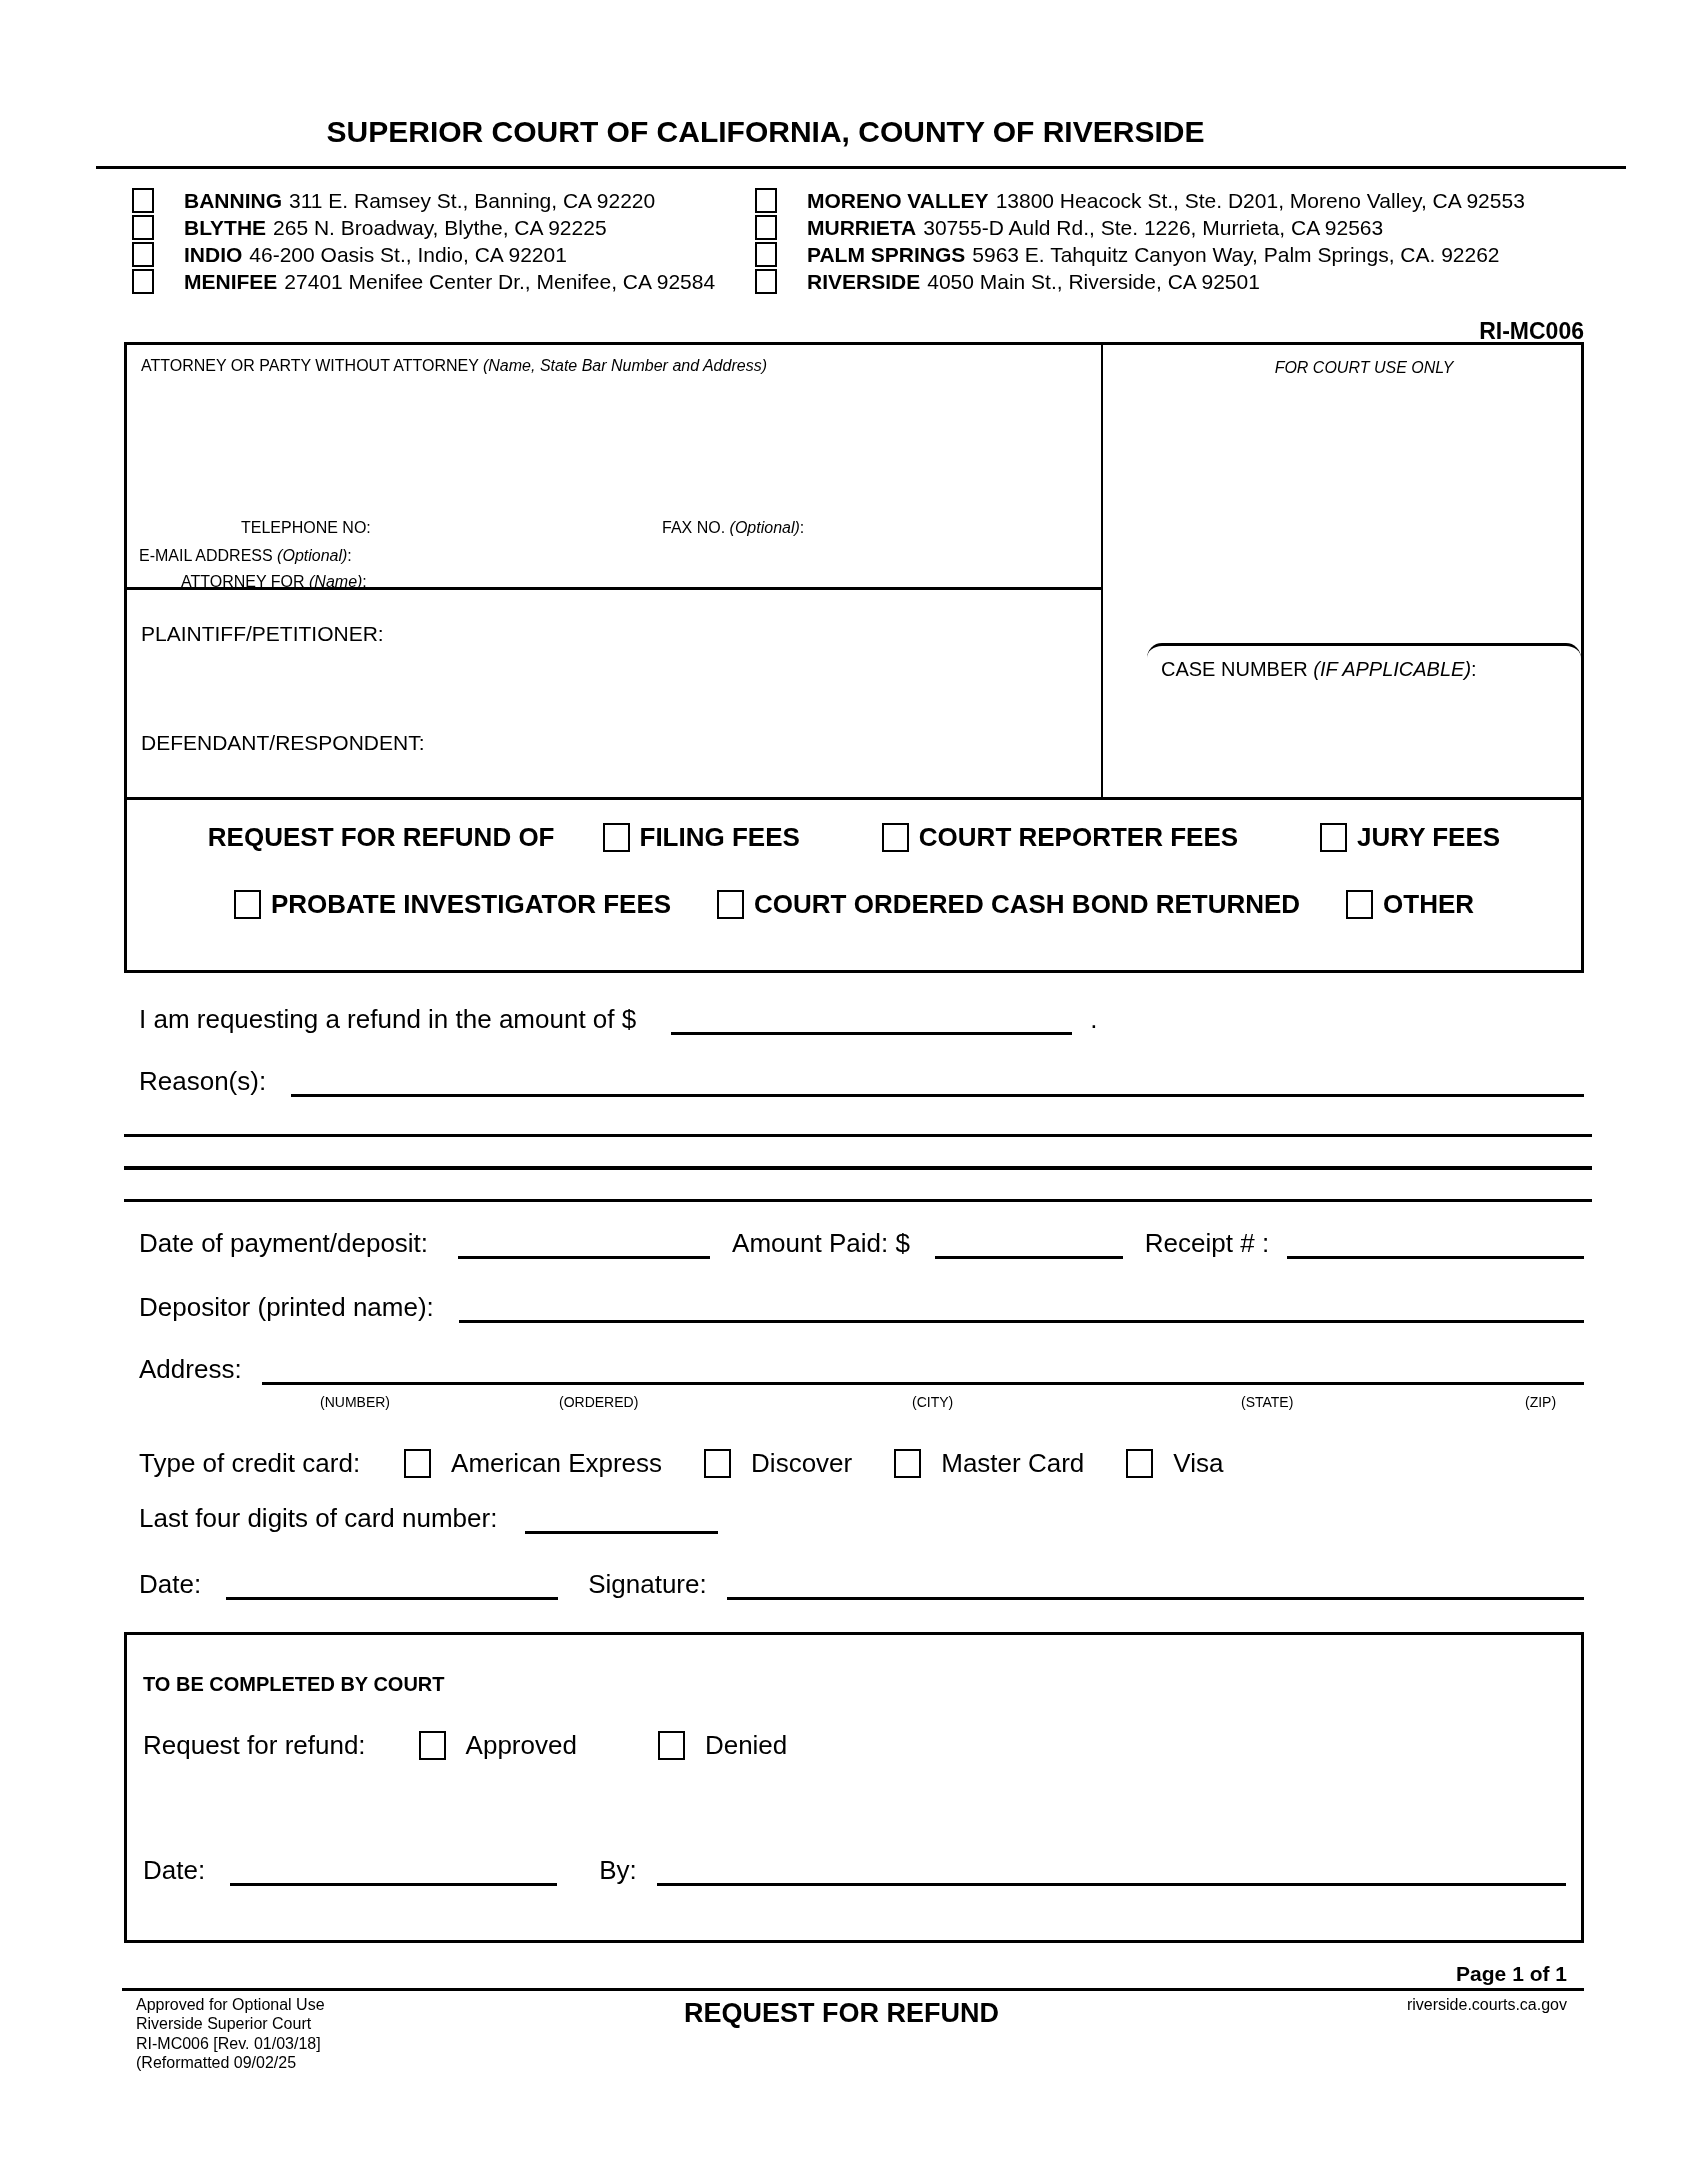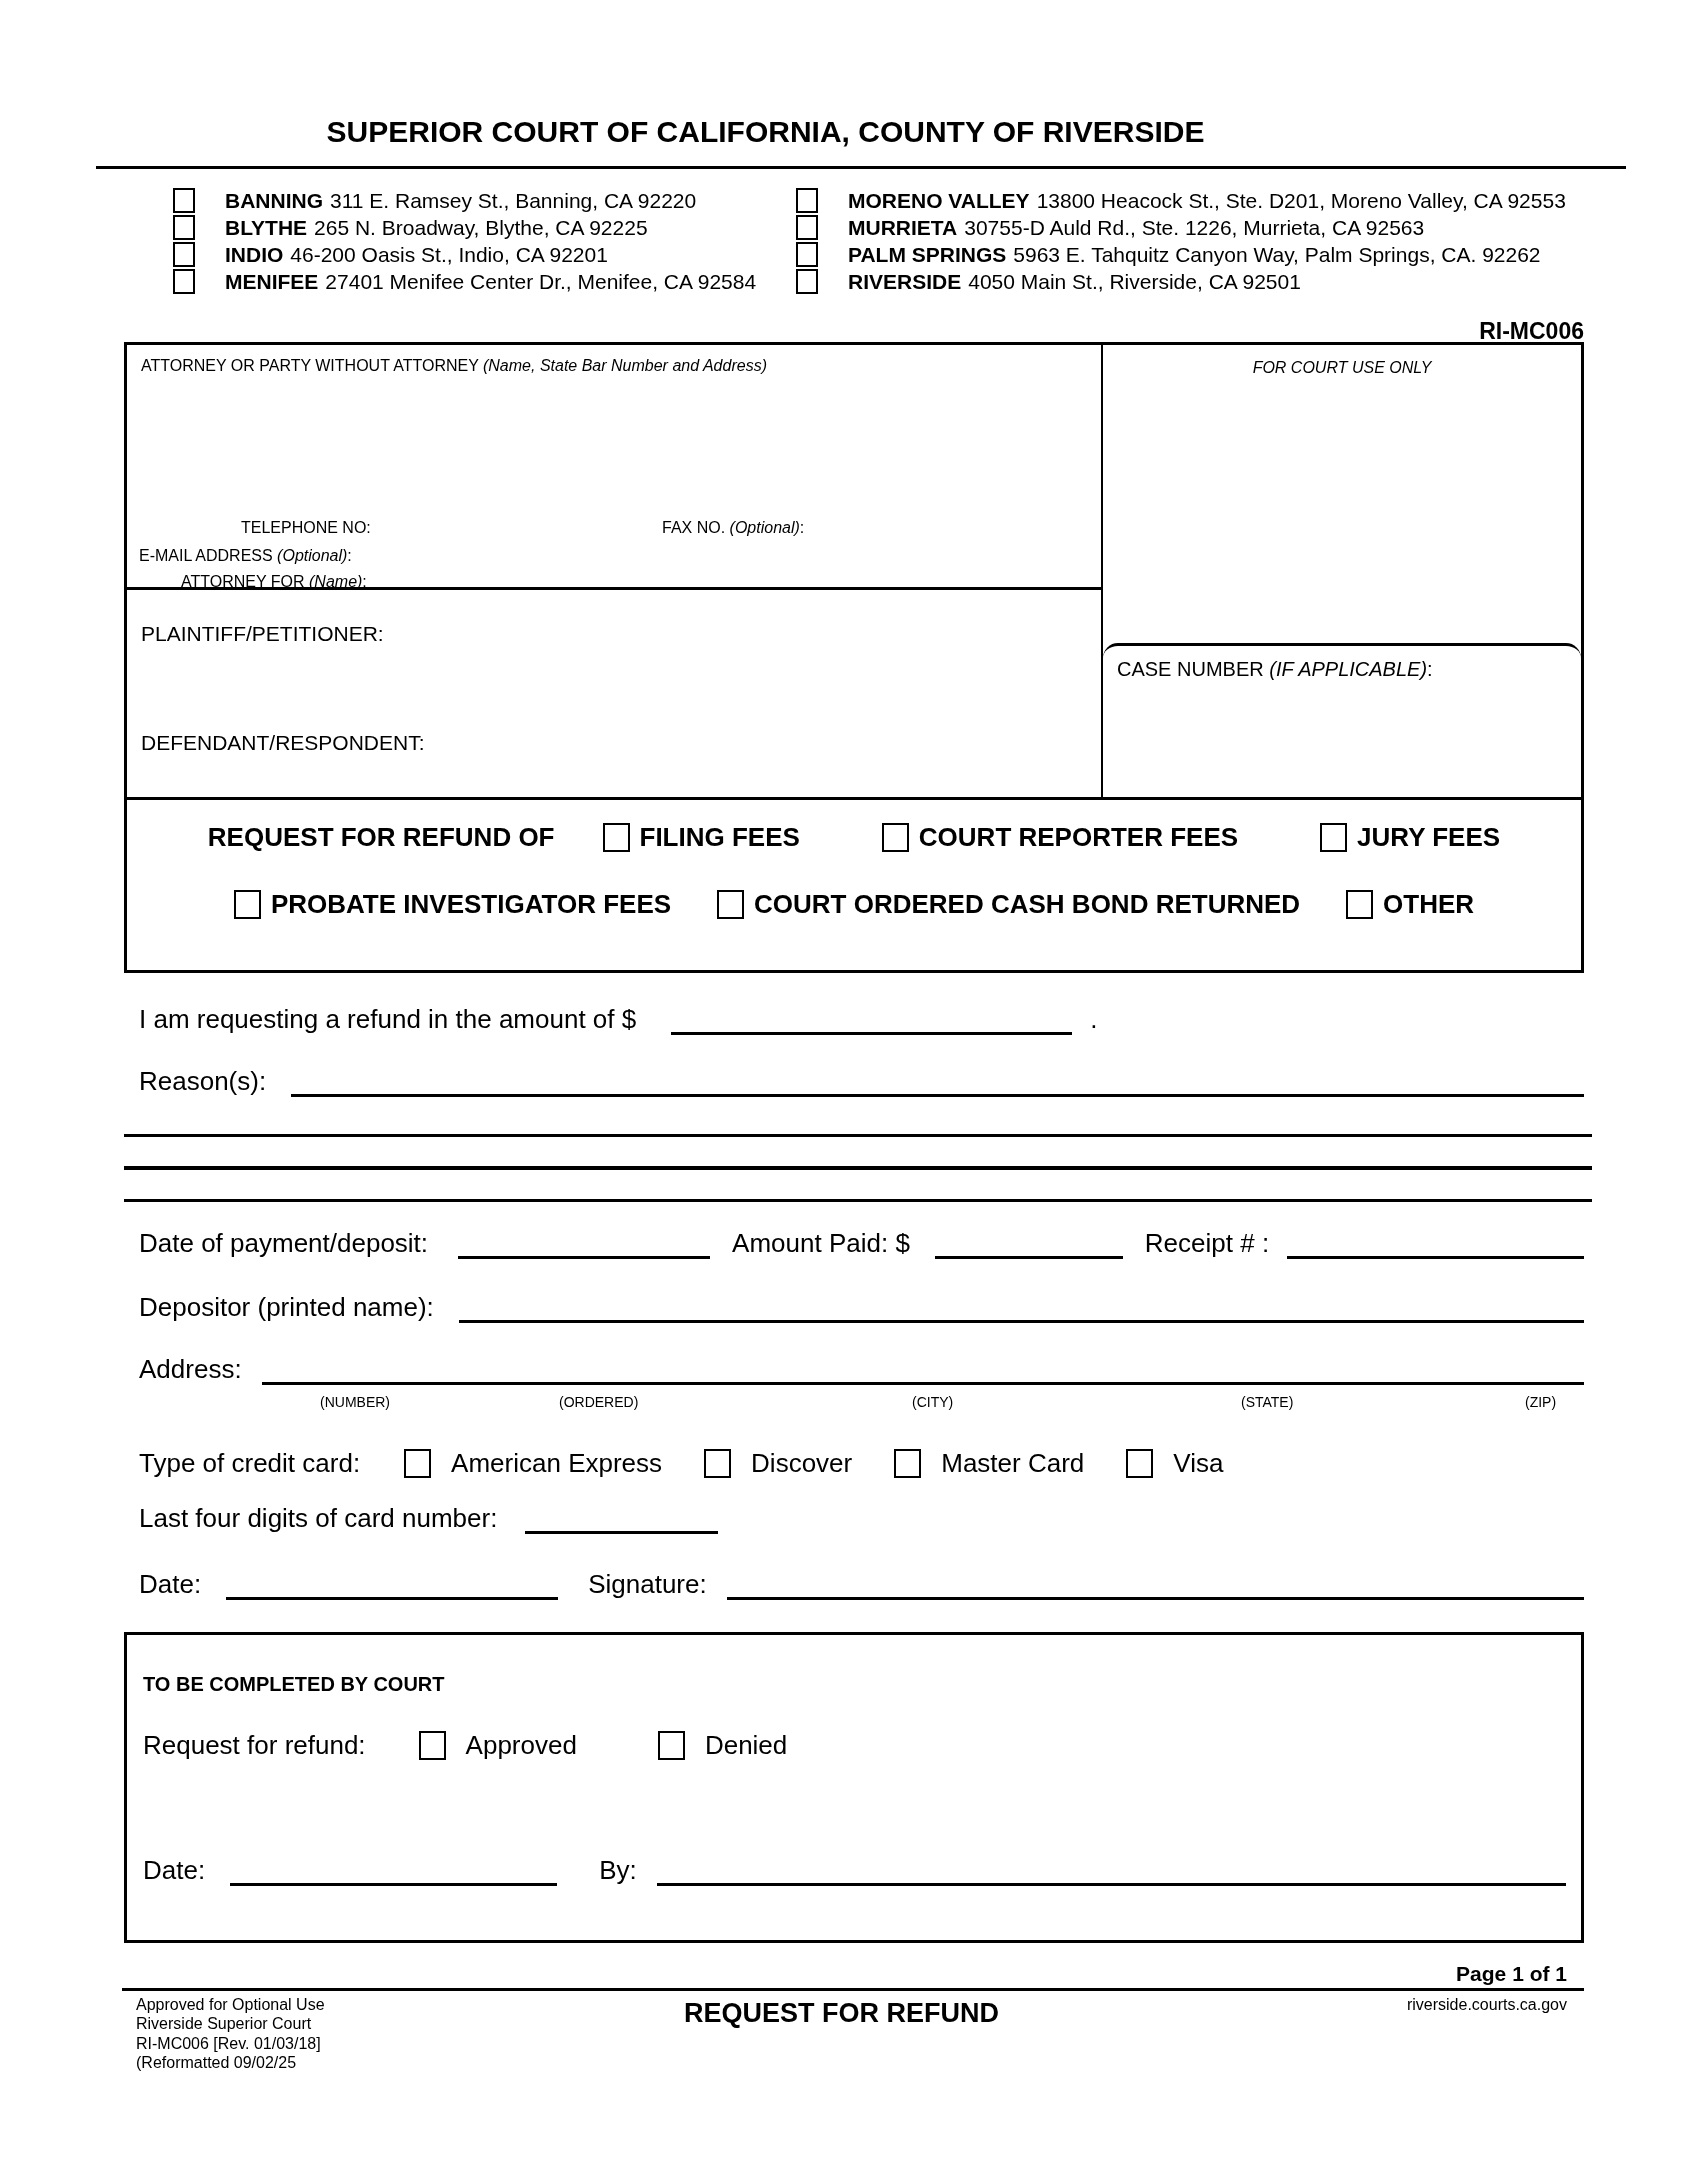--- a/index.html
+++ b/index.html
@@ -9,27 +9,27 @@
   .b{font-weight:bold;}
   .i{font-style:italic;}
   .ctr{text-align:center;}
   .rule{position:absolute;background:#000;}
   
   .cb{display:inline-block;background:#fff;border:2px solid #000;box-sizing:content-box;flex:0 0 auto;}
   .cb-branch{width:18px;height:21px;}
   .cb-fee{width:23px;height:25px;margin-right:10px;vertical-align:-4px;}
   .cb-cc{width:23px;height:25px;margin-right:20px;}
   
-  .branch-col{position:absolute;margin-left:41px;}
+  .branch-col{position:absolute;}
   .branch-row{display:flex;align-items:center;height:27px;gap:30px;font-size:21px;white-space:nowrap;}
   .branch-row .addr{margin-left:7px;}
   
   .main-box{position:absolute;left:124px;top:342px;width:1460px;height:631px;
             border:3px solid #000;box-sizing:border-box;display:flex;flex-direction:column;}
-  .box-top{display:flex;height:452px;}
+  .box-top{display:flex;height:452px;gap:44px;}
   .pane-left{width:976px;border-right:2px solid #000;display:flex;flex-direction:column;box-sizing:border-box;}
   .cell-attorney{height:245px;border-bottom:3px solid #000;position:relative;box-sizing:border-box;}
   .cell-party{flex:1;position:relative;}
   .pane-right{flex:1;display:flex;flex-direction:column;}
   .cell-courtuse{height:298px;position:relative;}
   .cell-case{flex:1;border-top:3px solid #000;position:relative;box-sizing:border-box;border-radius:15px;}
   .small-lbl{font-size:16px;}
   .cap-lbl{font-size:21px;}
   
   .box-refund{flex:1;border-top:3px solid #000;}

